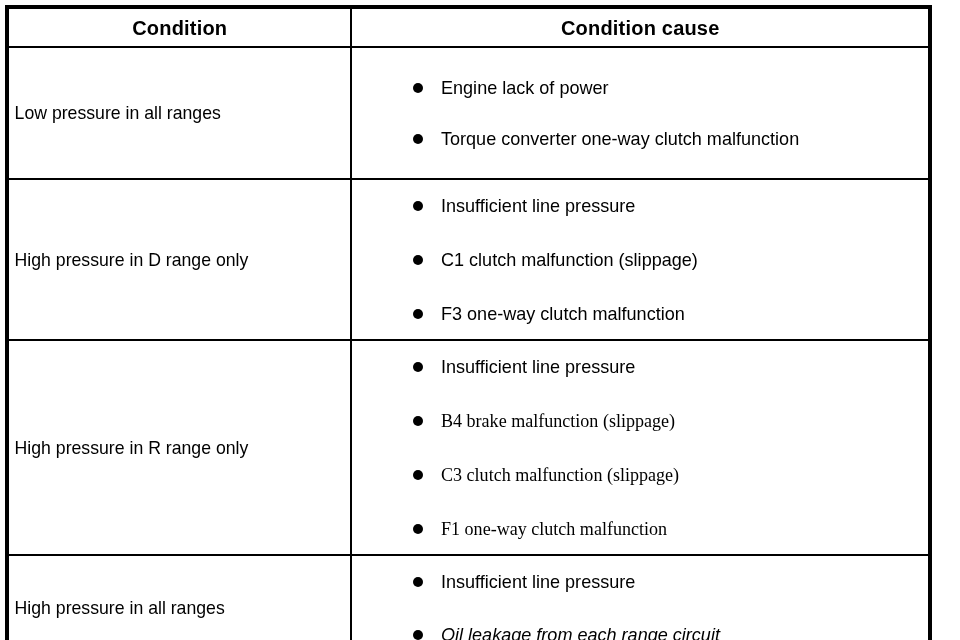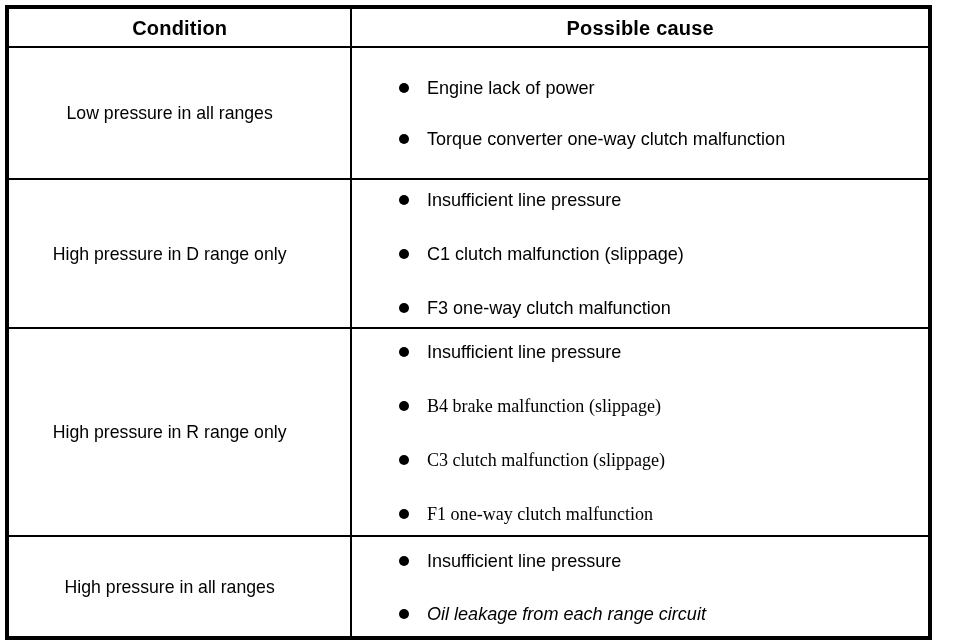--- a/index.html
+++ b/index.html
@@ -55,42 +55,42 @@
     letter-spacing: 0.2px;
     font-stretch: condensed;
   }
   .hdr-text {
     display: block;
     line-height: 20px;
   }
 
   
   .condition-cell {
-    text-align: center;
+    text-align: left;
   }
   .condition-text {
     display: block;
     padding-left: 6px;
     padding-right: 2px;
     font-size: 19px;
     line-height: 22px;
     white-space: nowrap;
     transform: scaleX(0.93);
     transform-origin: left center;
   }
 
   
   .cause-cell {
     padding-top: 10px;
     padding-bottom: 10px;
     vertical-align: middle;
   }
   .cause-list {
     list-style: none;
-    margin: 0;
+    margin: 14px;
     padding: 0 4px 0 44px;
   }
   .cause-item {
     position: relative;
     padding-left: 31px;
     font-size: 19px;
     line-height: 23px;
     margin: 0;
   }
   .cause-item + .cause-item {
@@ -132,21 +132,21 @@
       <col class="col-condition">
       <col class="col-cause">
     </colgroup>
 
     <thead>
       <tr>
         <th>
           <span class="hdr-text">Condition</span>
         </th>
         <th>
-          <span class="hdr-text">Possible cause</span>
+          <span class="hdr-text">Condition cause</span>
         </th>
       </tr>
     </thead>
 
     <tbody>
 
       <tr class="row-1">
         <td class="condition-cell">
           <span class="condition-text">Low pressure in all ranges</span>
         </td>

